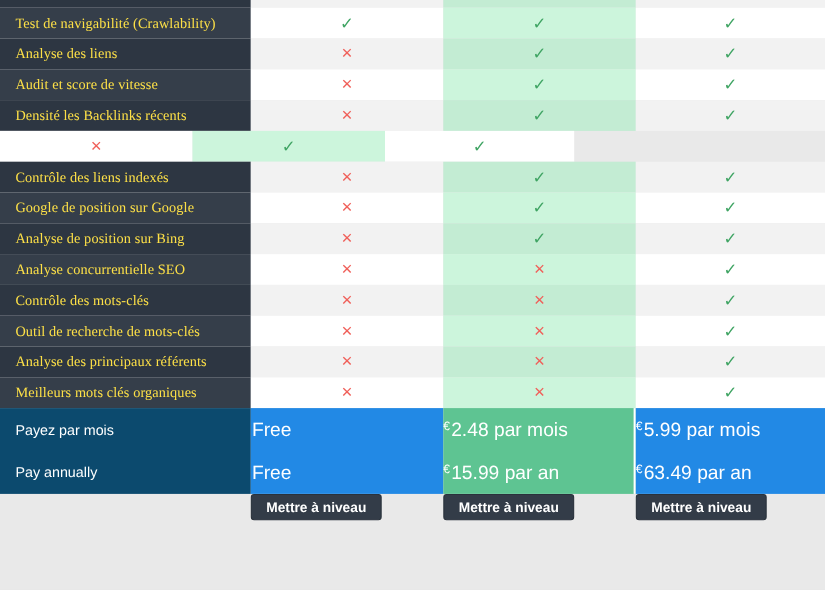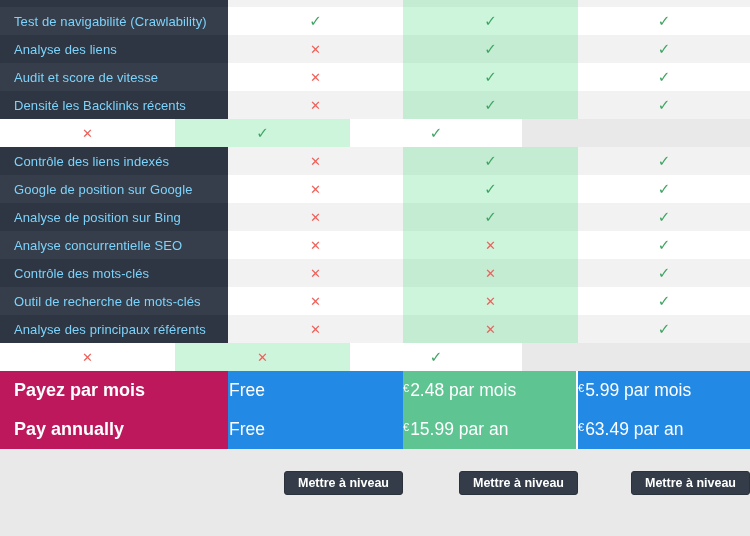--- a/index.html
+++ b/index.html
@@ -3,50 +3,50 @@
 <meta charset="utf-8">
 <style>
   html,body{margin:0;padding:0;}
   body{font-family:"Liberation Sans","DejaVu Sans",sans-serif;background:#e9e9e9;}
   .page{position:relative;width:750px;height:536px;overflow:hidden;background:#e9e9e9;}
 
   
   .row{display:flex;height:28px;}
   .row.partial{height:7px;}
   .flabel{width:228px;box-sizing:border-box;padding-left:14px;display:flex;align-items:center;
-          font-size:13px;color:#7dd3fc;letter-spacing:.1px;}
+          font-size:13px;color:#fde047;letter-spacing:.1px;font-family:Liberation Serif, serif;}
   .vcell{display:flex;align-items:center;justify-content:center;box-sizing:border-box;}
   .c1{width:175px;}
   .c2{width:175px;}
   .c3{width:172px;}
 
   
   .row.odd  .flabel{background:#353e4a;}
   .row.even .flabel{background:#2d3642;}
   .row.odd  .c1,.row.odd  .c3{background:#ffffff;}
   .row.even .c1,.row.even .c3{background:#f2f2f2;}
   .row.odd  .c2{background:#ccf5dc;}
   .row.even .c2{background:#c3ecd3;}
 
   .ck{color:#3fa463;font-family:"DejaVu Sans",sans-serif;font-size:15px;line-height:1;}
   .cx{color:#f0605a;font-family:"DejaVu Sans",sans-serif;font-size:13px;font-weight:bold;line-height:1;}
 
   
   .prow{display:flex;height:39px;}
   .plabel{width:228px;box-sizing:border-box;padding-left:14px;display:flex;align-items:center;
-          background:#be185d;color:#ffffff;font-size:18px;font-weight:bold;}
+          background:#0c4a6e;color:#ffffff;font-size:13px;font-weight:normal;}
   .pcell{display:flex;align-items:center;color:#ffffff;
          font-size:17.5px;box-sizing:border-box;}
   .pcell.blue{background:#2289e5;}
   .pcell.green{background:#5ec492;border-right:2px solid #ffffff;}
   .cur{font-size:11px;position:relative;top:-3px;margin-right:1px;}
 
   
   .footer{display:flex;height:87px;background:#e9e9e9;}
-  .fcell{display:flex;justify-content:flex-end;align-items:flex-start;padding-top:22px;box-sizing:border-box;}
+  .fcell{display:flex;justify-content:flex-start;align-items:flex-start;box-sizing:border-box;}
   .fcell.label-gap{width:228px;}
   .upgrade-btn{background:#333c48;color:#ffffff;border:1px solid #2a323c;border-radius:3px;
                font-family:"Liberation Sans","DejaVu Sans",sans-serif;font-size:12.5px;font-weight:bold;
                padding:5px 13px;height:24px;line-height:12px;cursor:pointer;}
 </style>
 </head>
 <body>
 
 <div class="page">
 
@@ -206,20 +206,21 @@
       </div>
     <div class="vcell c2">
         <span class="cx">✕</span>
       </div>
     <div class="vcell c3">
         <span class="ck">✓</span>
       </div>
   </div>
 
   <div class="row odd">
+    <div class="flabel">Meilleurs mots clés organiques</div>
     <div class="vcell c1">
         <span class="cx">✕</span>
       </div>
     <div class="vcell c2">
         <span class="cx">✕</span>
       </div>
     <div class="vcell c3">
         <span class="ck">✓</span>
       </div>
   </div>

